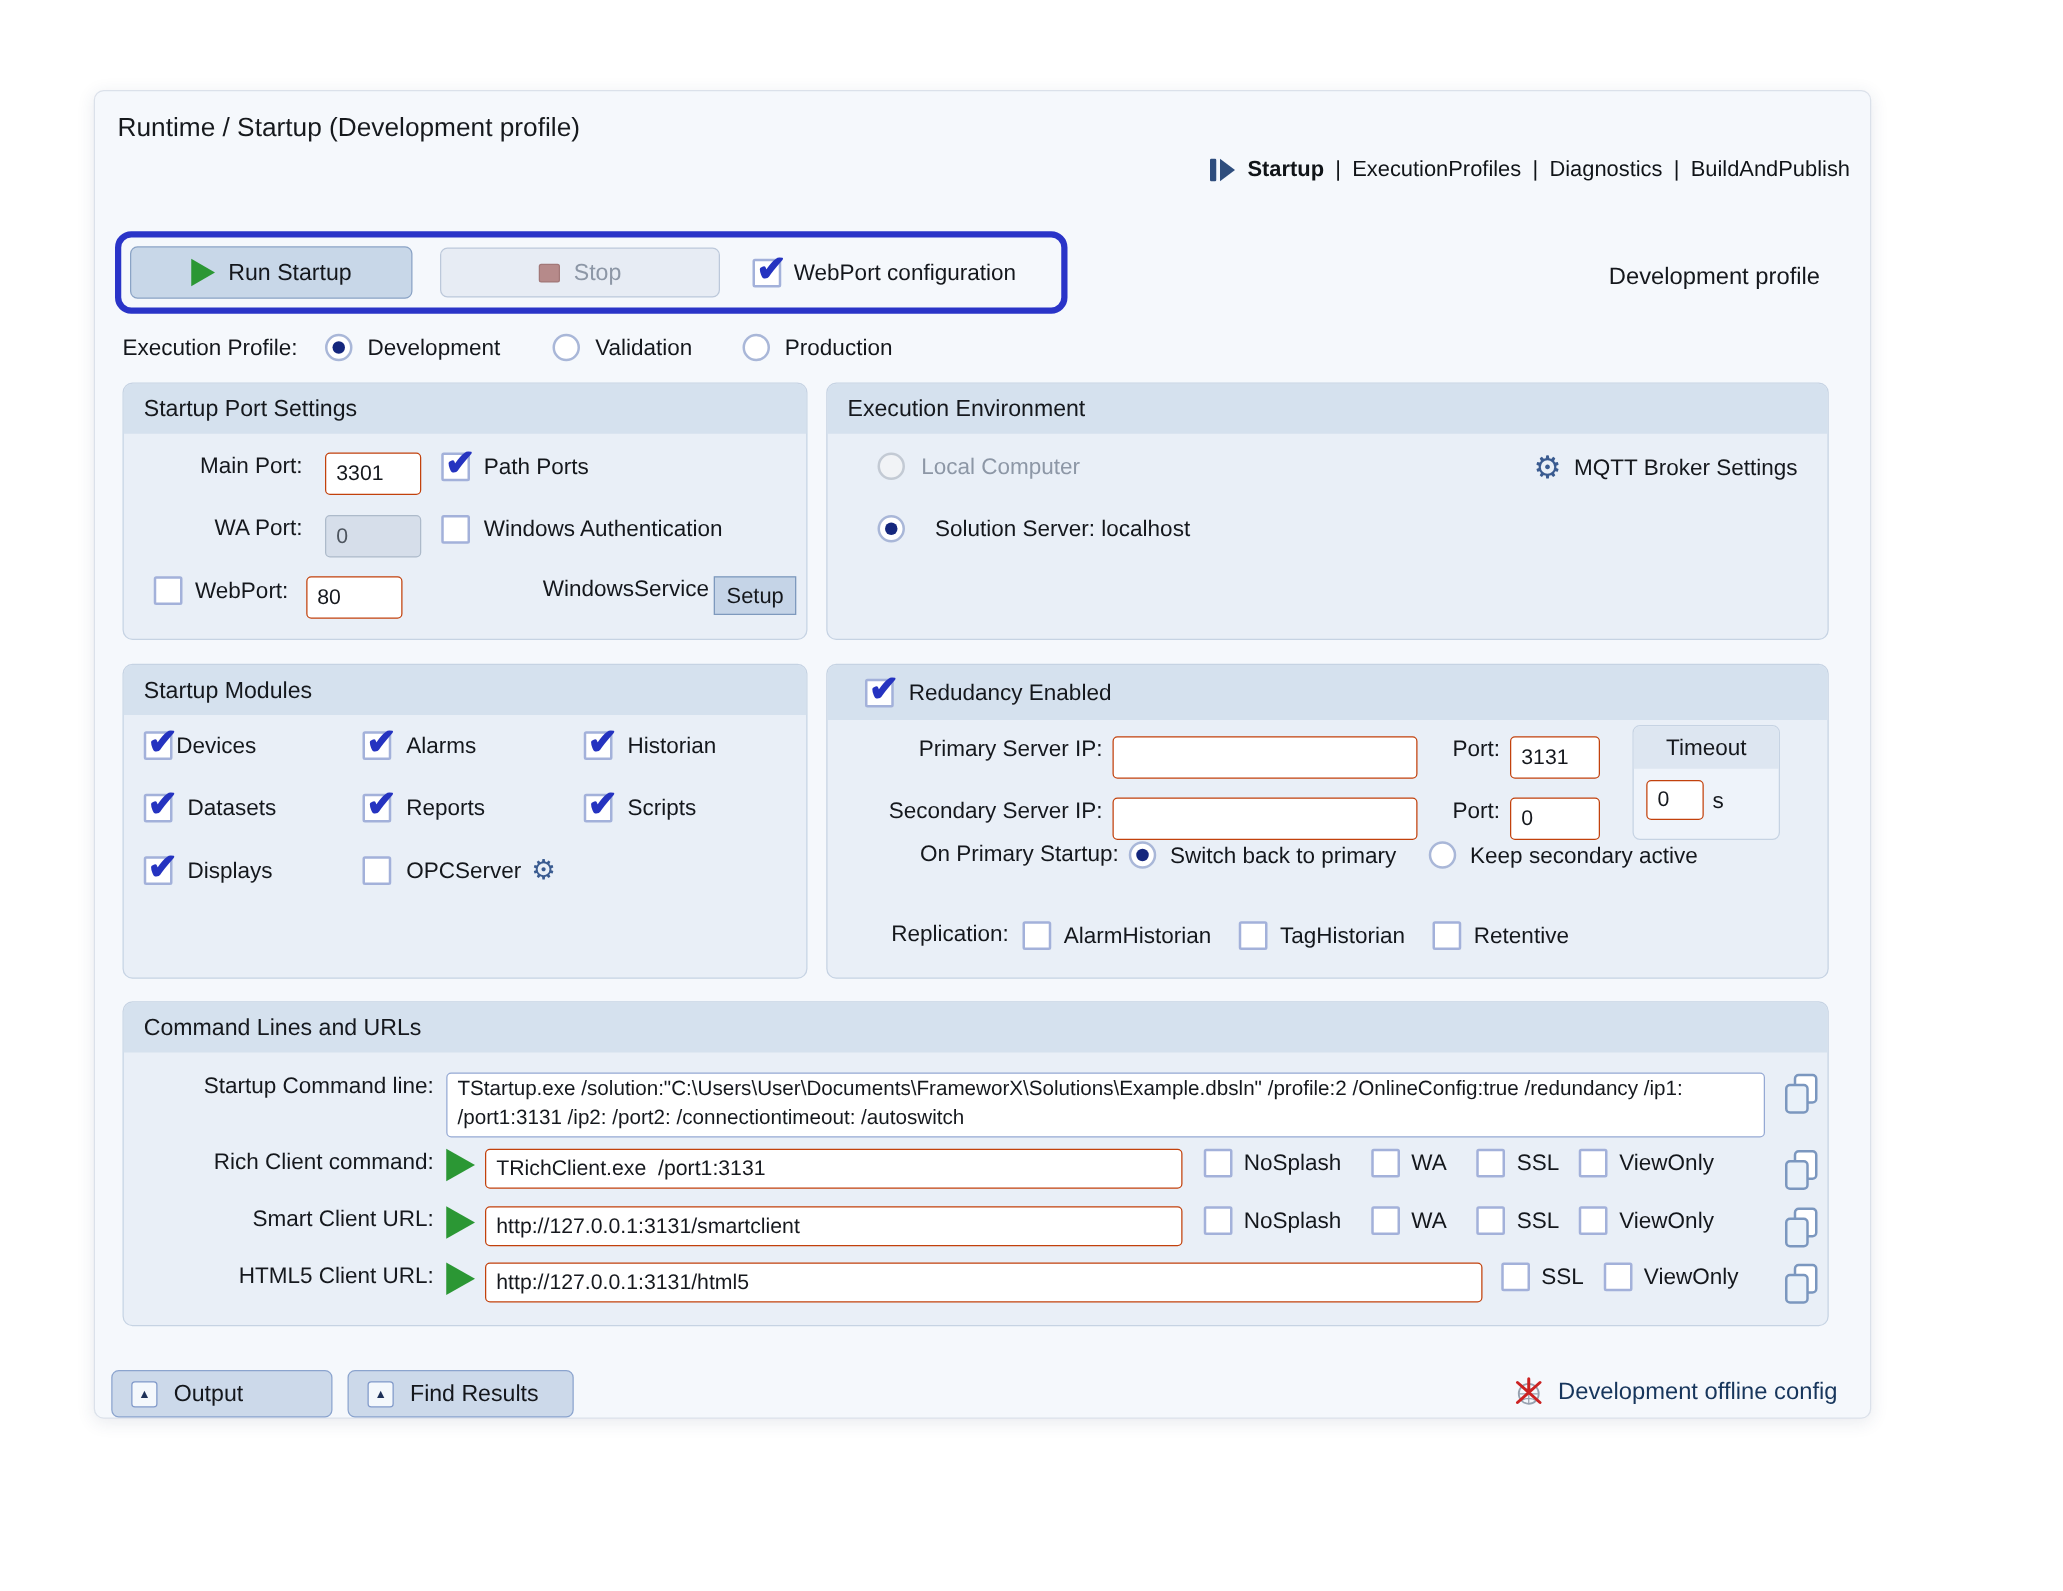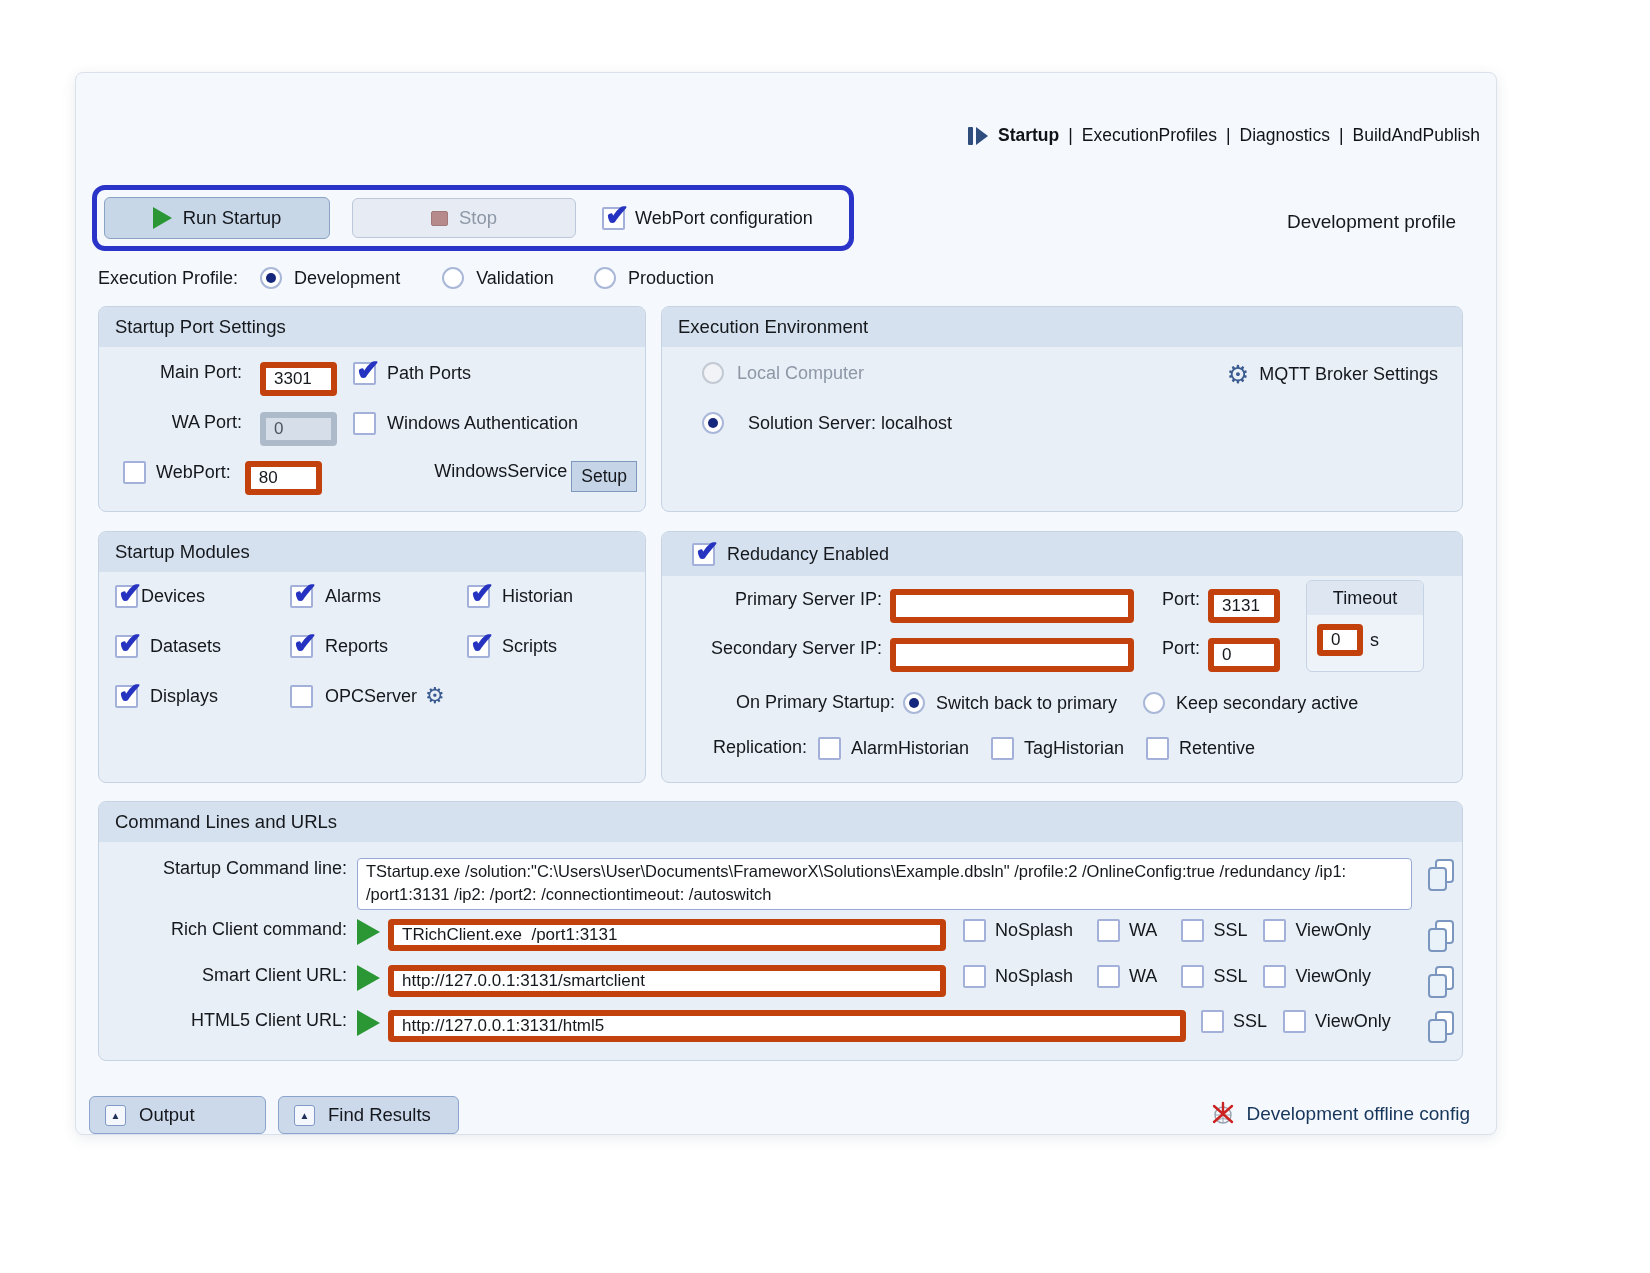--- a/index.html
+++ b/index.html
@@ -21,38 +21,39 @@
   .chk.on::after{content:"✔";position:absolute;left:1px;top:-11px;font-size:29px;color:#2533c0;font-weight:bold}
   .radio{position:relative;width:22px;height:22px;border-radius:50%;background:#fff;border:2px solid #a9b7d8;flex:none}
   .radio.sel::after{content:"";position:absolute;left:4px;top:4px;width:10px;height:10px;border-radius:50%;background:#15277d}
   .radio.dis{border-color:#c3cad4;background:#f1f3f6}
   .lbl{font-size:18px;color:#14171c;white-space:nowrap}
   .lbl.dim{color:#8d97a6}
   .lbl-r{text-align:right;white-space:nowrap;font-size:18px;flex:none}
   .panel{position:absolute;background:#e9eff7;border:1px solid #c6d3e3;border-radius:8px}
   .phead{height:40px;background:#d5e1ee;border-radius:7px 7px 0 0;display:flex;align-items:center;padding:0 16px;font-size:18.5px}
   .prow{position:absolute;left:0;right:0;height:34px;display:flex;align-items:flex-start}
-  .fld{height:34px;border:6px solid #c2410c;border-radius:4px;background:#fff;font-family:"Liberation Sans",sans-serif;font-size:17px;padding:0 8px;color:#15181d}
+  .fld{height:34px;border:1px solid #c2410c;border-radius:4px;background:#fff;font-family:"Liberation Sans",sans-serif;font-size:17px;padding:0 8px;color:#15181d}
   .fld.dis{background:#d6deea;border-color:#adbaca;color:#4d545e}
   .gear{color:#3a5b90;font-size:25px;line-height:1;cursor:pointer}
   .small-btn{background:#c5d4e7;border:1px solid #7e99bd;font-family:inherit;font-size:17.5px;padding:4px 9px;cursor:pointer;color:#14171c}
   .timeout-box{position:absolute;left:644px;top:48px;width:118px;height:92px;background:#eef3fa;border:1px solid #c6d3e3;border-radius:6px}
   .timeout-head{height:34px;background:#dde6f1;border-radius:5px 5px 0 0;display:flex;align-items:center;justify-content:center;font-size:18px}
   .cmdbox{width:1055px;height:52px;border:1px solid #95a9d4;border-radius:4px;background:#fff;font-size:16.5px;line-height:1.42;padding:1px 8px;overflow:hidden;white-space:pre-wrap;word-wrap:break-word}
   .copy-ic{cursor:pointer;flex:none}
   .foot-btn{position:absolute;display:flex;align-items:center;gap:13px;background:#ccd9ea;border:1px solid #8ba4ce;border-radius:6px;height:38px;padding:0 15px;font-size:18.5px;cursor:pointer;font-family:inherit;color:#14171c}
   .foot-ic{width:21px;height:21px;background:#f4f8fc;border:1px solid #8099c9;border-radius:3px;display:flex;align-items:center;justify-content:center;font-size:10px;color:#1d3058}
   .offline{position:absolute;right:26px;top:1028px;display:flex;align-items:center;gap:10px;font-size:19px;color:#17365c;cursor:pointer}
   label{display:flex;align-items:center;cursor:pointer}
 </style>
 </head>
 <body>
 
 <div class="window">
 
+  <div class="title">Runtime / Startup (Development profile)</div>
 
   <div class="nav">
     <span style="display:flex">
       <svg width="22" height="20" viewBox="0 0 22 20">
           <rect x="1" y="1" width="5" height="18" rx="1" fill="#2e4d7d"></rect>
           <path d="M9 1 L21 10 L9 19 Z" fill="#2e4d7d"></path>
         </svg>
     </span>
     <span class="nav-item active">Startup</span>
     <span>|</span>
@@ -207,21 +208,21 @@
       <span class="lbl" style="margin-left:28px">Port:</span>
       <input class="fld" style="width: 72px; margin-left: 8px;" value="0">
     </div>
     <div class="timeout-box">
       <div class="timeout-head">Timeout</div>
       <div style="display:flex;align-items:center;margin-top:9px;margin-left:10px;gap:7px">
         <input class="fld" style="width: 46px; height: 32px;" value="0">
         <span class="lbl">s</span>
       </div>
     </div>
-    <div class="prow" style="top:160px">
+    <div class="prow" style="top:141px">
       <span class="lbl-r" style="width:233px">On Primary Startup:</span>
       <label style="margin-left:8px;gap:11px">
         <span class="radio sel"></span>
         <span class="lbl">Switch back to primary</span>
       </label>
       <label style="margin-left:26px;gap:11px">
         <span class="radio"></span>
         <span class="lbl">Keep secondary active</span>
       </label>
     </div>

